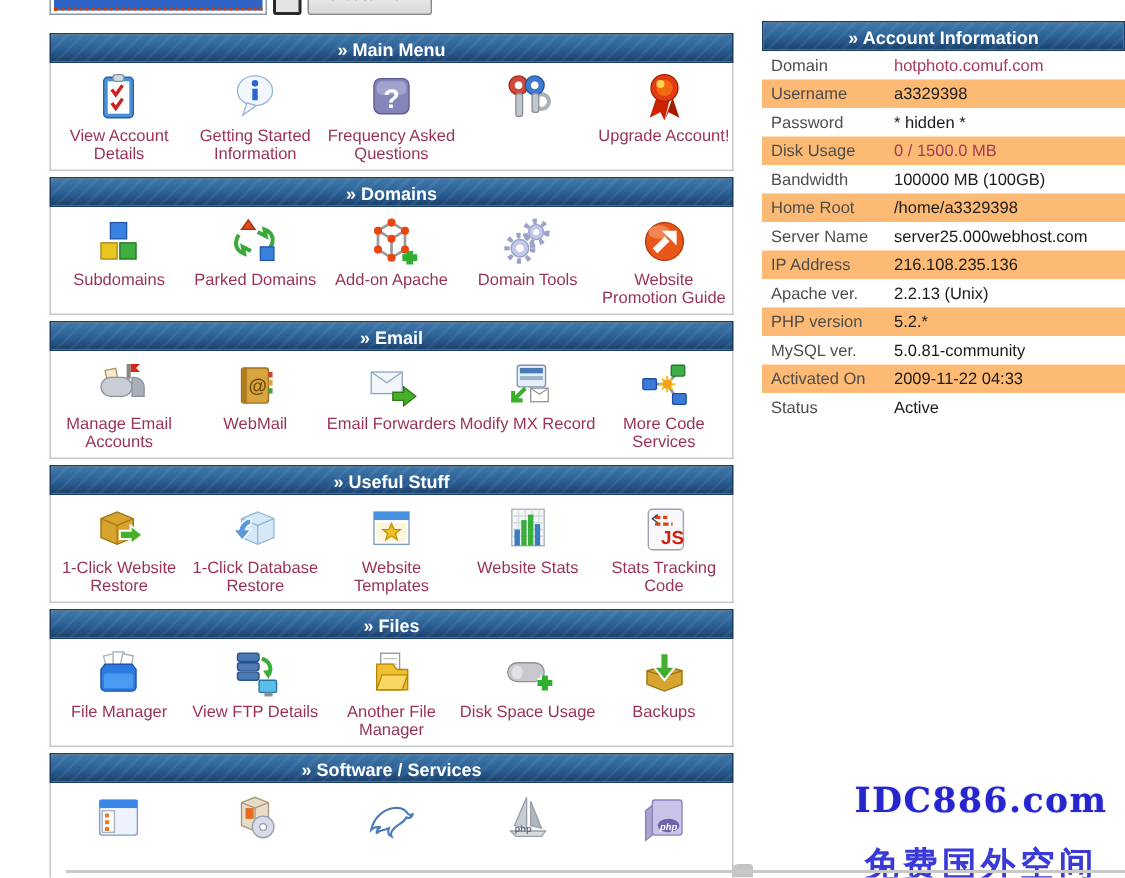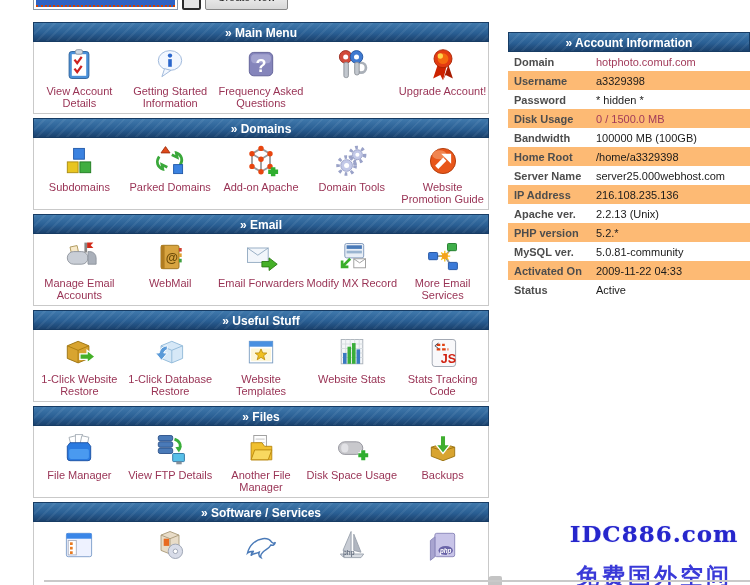--- a/index.html
+++ b/index.html
@@ -28,24 +28,24 @@
   #left{position:absolute;left:33px;top:22px;width:456px;z-index:1}
   .section{margin-bottom:4px}
   .sbody{border:1px solid #c9c9c9;border-top:none;height:72px;display:flex;
     background:#fff;padding-top:4px}
   .item{flex:1;display:flex;flex-direction:column;align-items:center;cursor:pointer}
   .item .ic{width:40px;height:38px;display:flex;align-items:center;justify-content:center}
   .item .lbl{font-size:11px;line-height:12px;color:#993355;text-align:center;
     margin-top:1px;max-width:92px}
 
   
-  #acct{position:absolute;left:508px;top:32px;width:242px;z-index:1}
+  #acct{position:absolute;left:508px;top:14px;width:242px;z-index:1}
   .arow{display:flex;align-items:center;height:19px;font-size:11px;background:#fff}
   .arow.alt{background:#fdba74}
-  .alabel{width:88px;padding-left:6px;font-weight:bold;color:#4d4d4d;flex-shrink:0}
+  .alabel{width:88px;padding-left:6px;font-weight:normal;color:#4d4d4d;flex-shrink:0}
   .avalue{color:#1a1a1a;white-space:nowrap}
   .avalue.hl{color:#a23b5a}
   .avalue.lnk{cursor:pointer}
 
   
   #watermark{position:absolute;left:558px;top:520px;width:192px;text-align:center;z-index:3}
   #wm1{font-family:"DejaVu Serif",serif;font-weight:bold;font-size:23px;
     letter-spacing:1px;color:#2626cc;text-shadow:0 0 1px #9a9af0}
   #wm2{font-size:23px;letter-spacing:3px;color:#3a3ad8;margin-top:14px;font-weight:bold}
 
@@ -251,21 +251,21 @@
           <span class="ic">
             <svg viewBox="0 0 40 40" width="38" height="36">
               <path d="M14 19h8l8-9m-8 9l8 12" stroke="#8a94a0" stroke-width="2" fill="none"></path>
               <rect x="4" y="15" width="10" height="8" rx="1" fill="#3b7ad8" stroke="#1d4f9e"></rect>
               <rect x="25" y="5" width="10" height="8" rx="1" fill="#3fae4a" stroke="#1e7a28"></rect>
               <rect x="26" y="26" width="10" height="8" rx="1" fill="#3b7ad8" stroke="#1d4f9e"></rect>
               <path d="M22 13v12M16 19h12M18 15l8 8M26 15l-8 8" stroke="#f5c21a" stroke-width="1.5"></path>
               <circle cx="22" cy="19" r="3.5" fill="#f5a21a"></circle>
             </svg>
           </span>
-          <div class="lbl">More Email Services</div>
+          <div class="lbl">More Code Services</div>
         </div>
       </div>
     </div>
     <div class="section">
       <div class="hdr"><span>» Useful Stuff</span></div>
       <div class="sbody">
         <div class="item">
           <span class="ic">
             <svg viewBox="0 0 40 40" width="38" height="36">
               <path d="M7 12l12-5 12 5v14l-12 5-12-5z" fill="#d8a430" stroke="#9a7210"></path>

